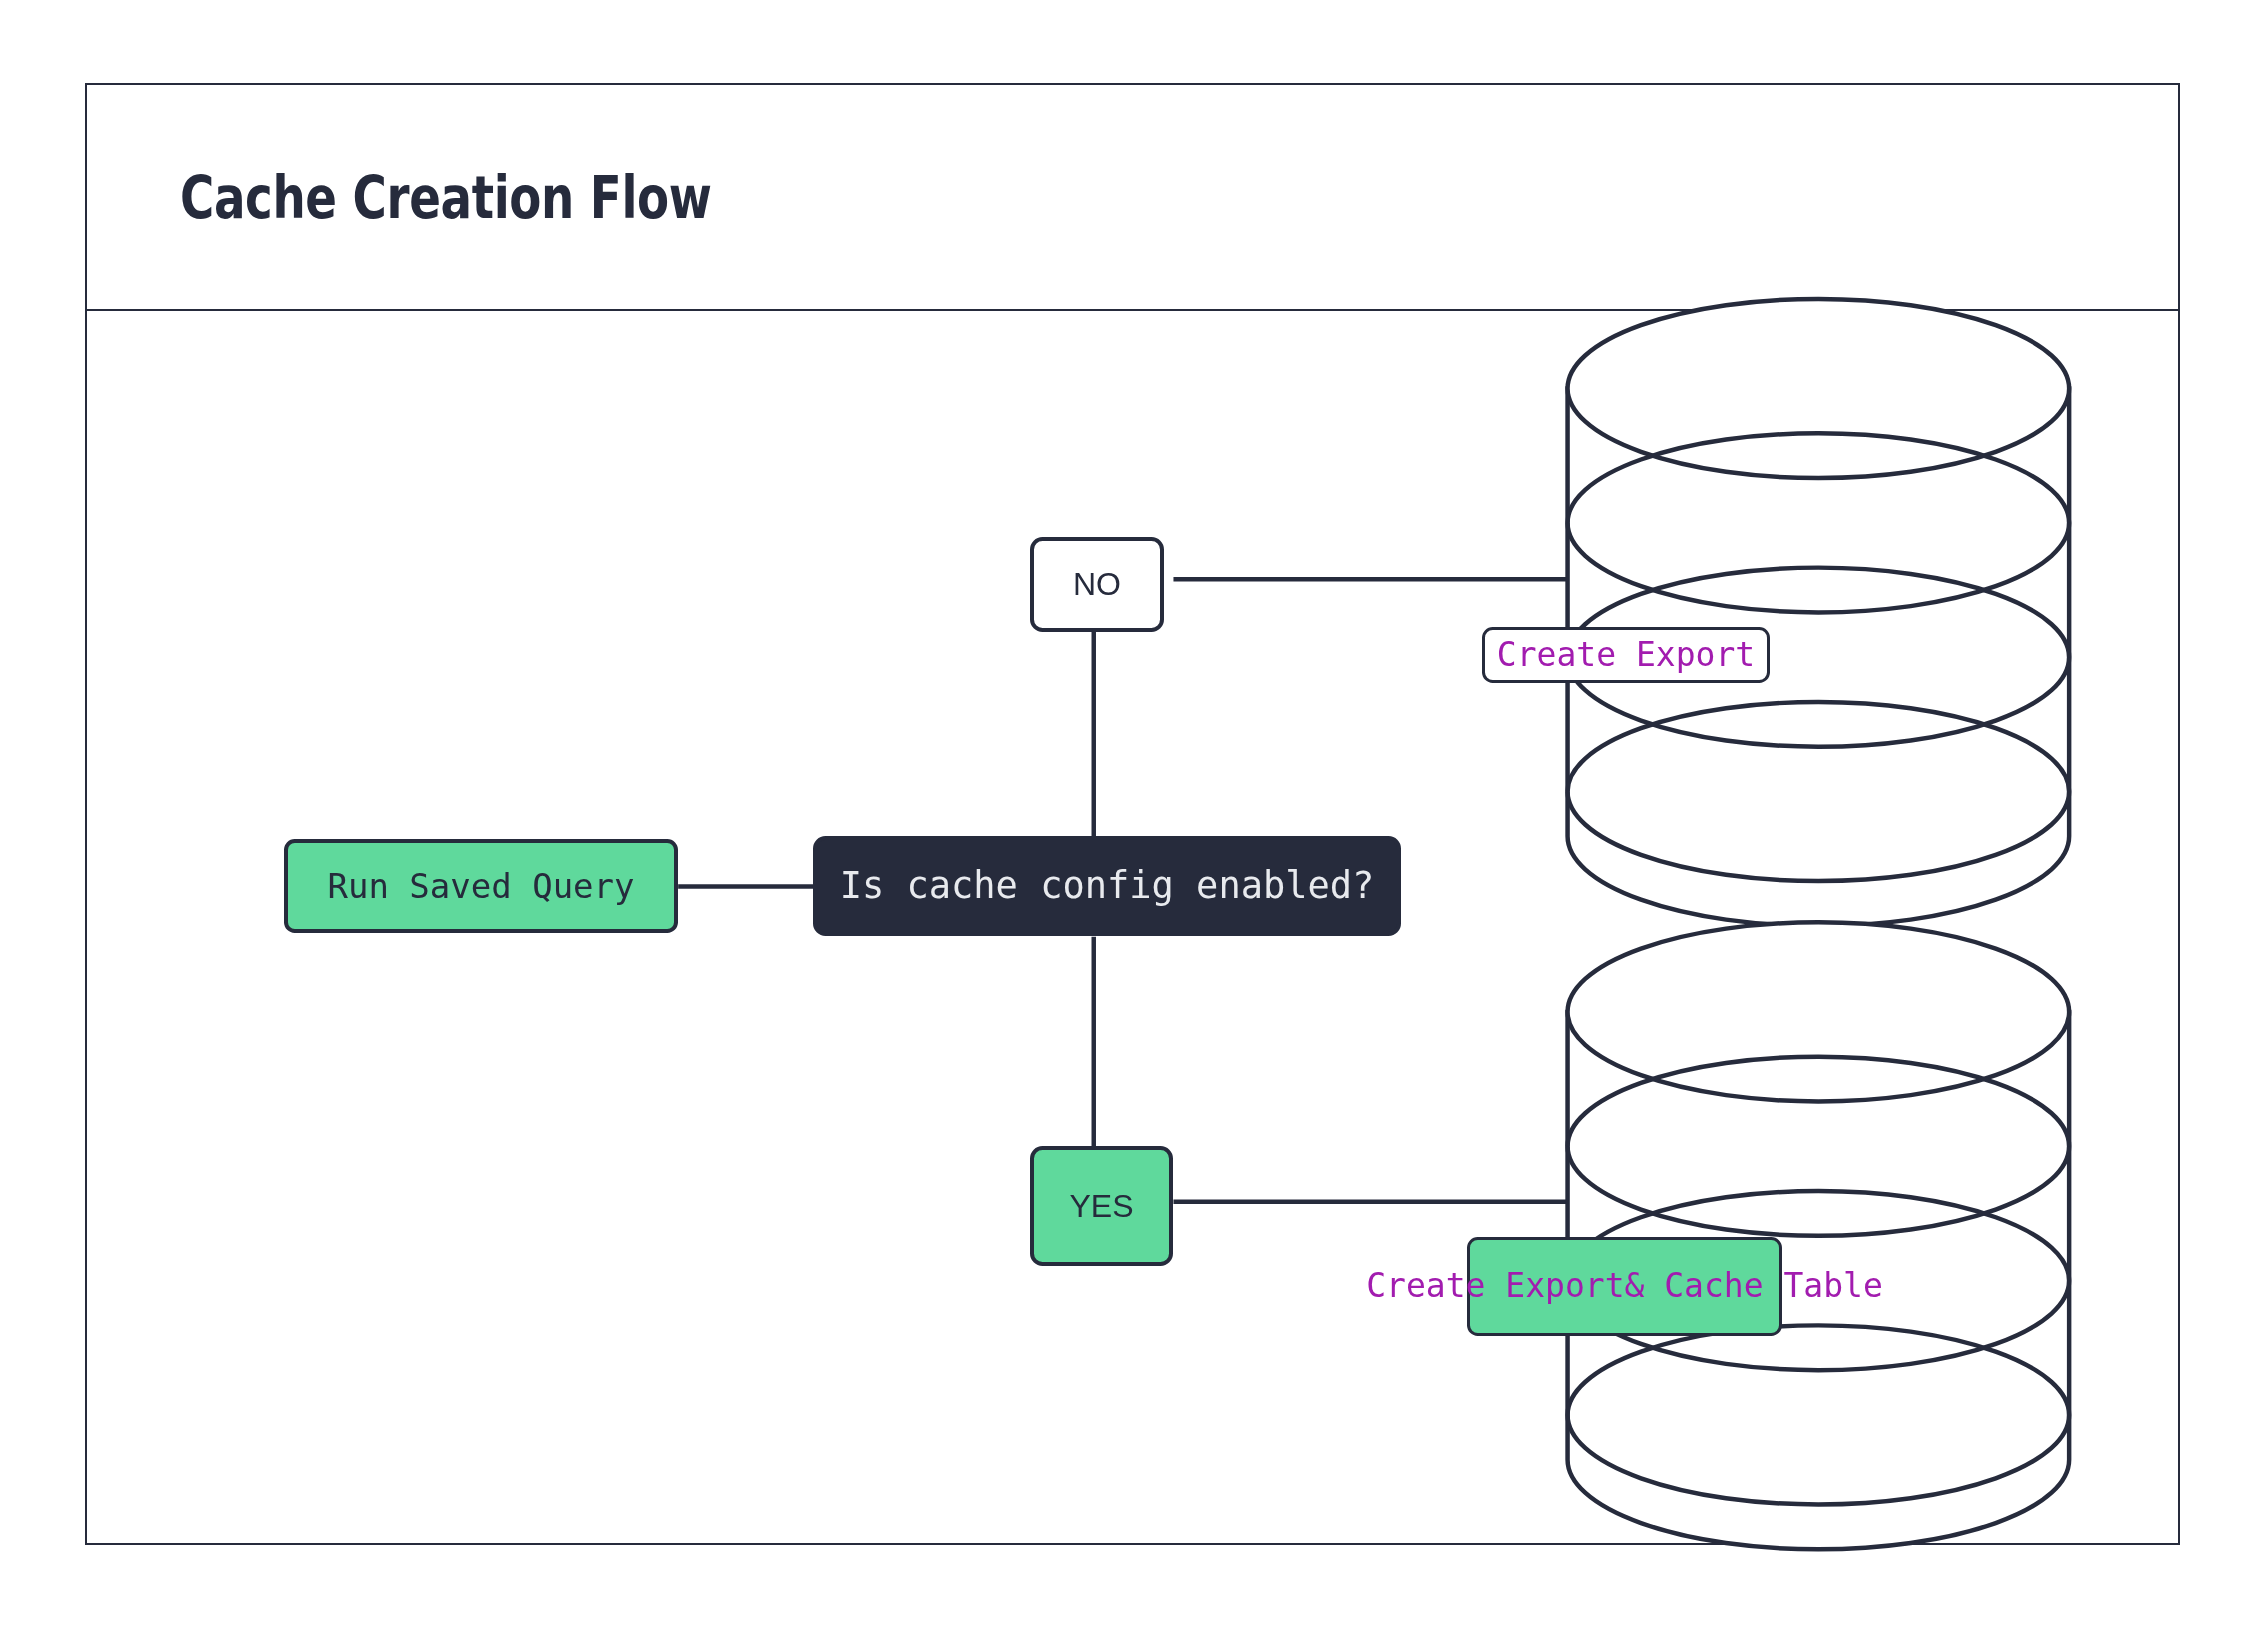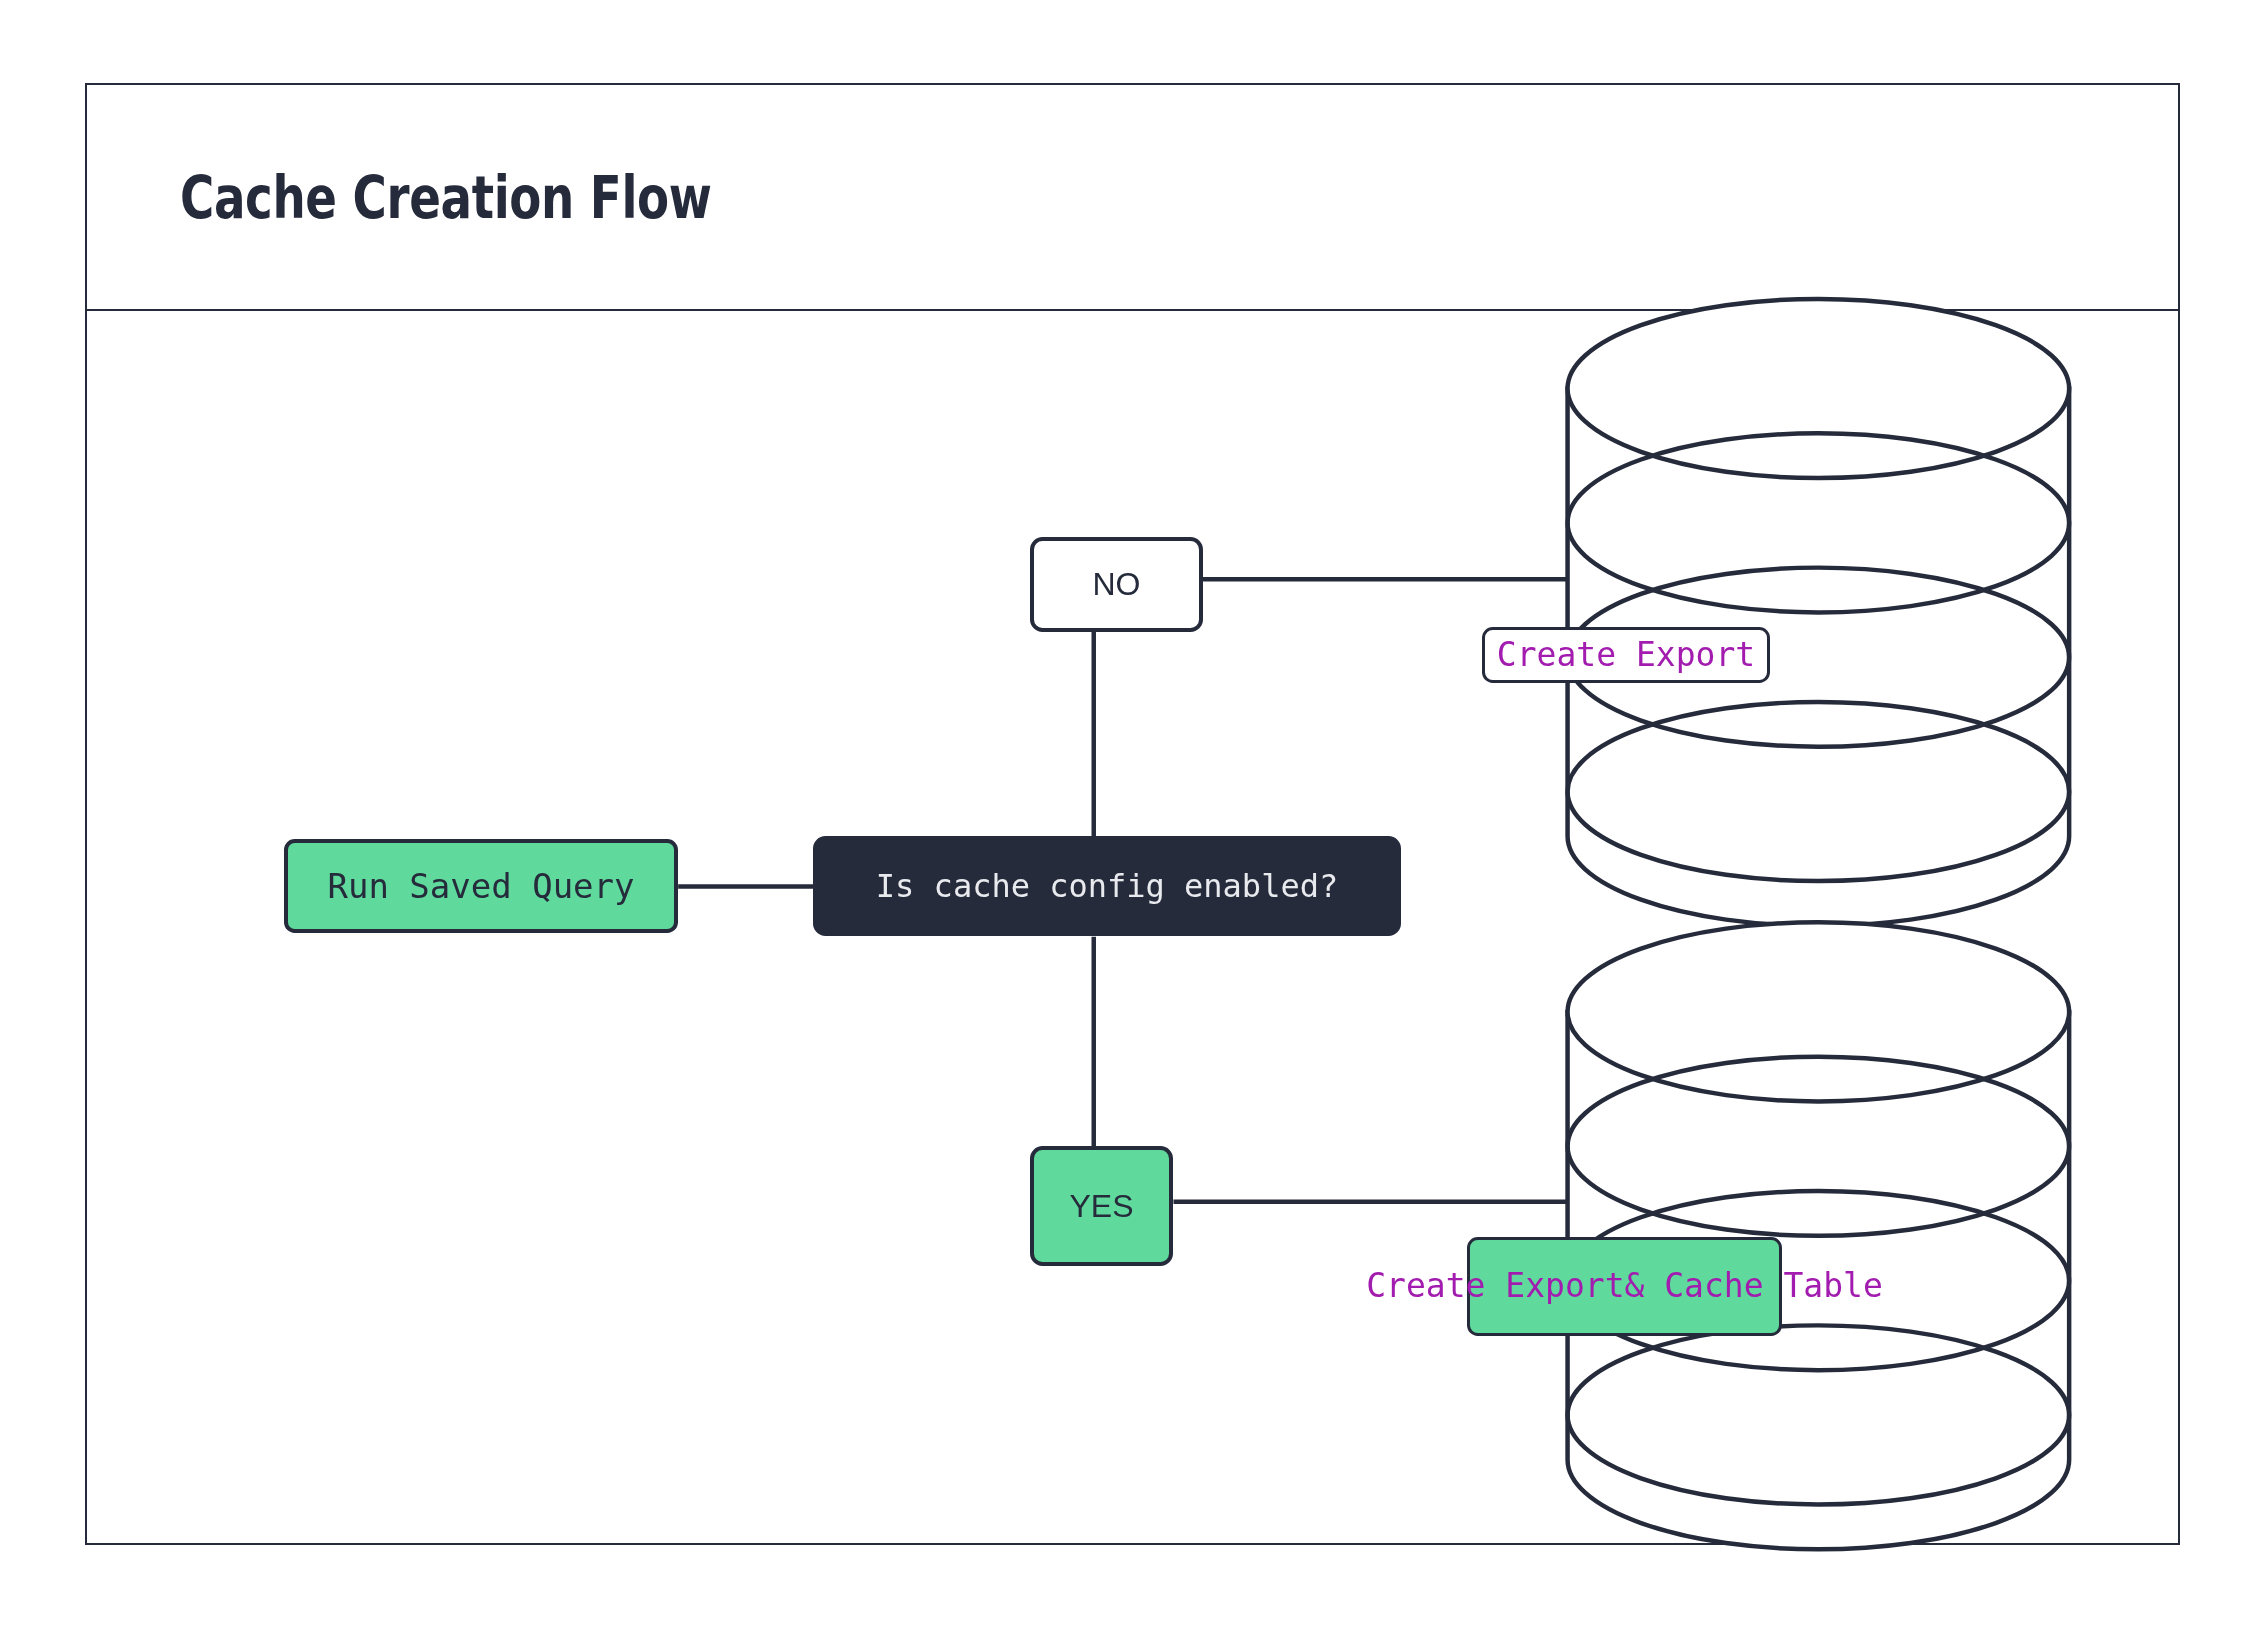--- a/index.html
+++ b/index.html
@@ -103,41 +103,41 @@
     width: 394px;
     height: 94px;
     font-size: 34px;
   }
 
   #node-decision {
     left: 726px;
     top: 573px;
     width: 588px;
     height: 100px;
-    font-size: 32px;
+    font-size: 37px;
     border-radius: 12.5px;
   }
 
   .label-node {
     position: absolute;
     box-sizing: border-box;
     display: flex;
     align-items: center;
     justify-content: center;
     font-family: "Liberation Sans", sans-serif;
     font-size: 32px;
     border: 4.5px solid #262b3c;
     border-radius: 12.5px;
     color: #262b3c;
   }
 
   #node-no {
     left: 943px;
     top: 274px;
-    width: 173px;
+    width: 134px;
     height: 95px;
     background: #ffffff;
   }
 
   #node-yes {
     left: 943px;
     top: 883px;
     width: 143px;
     height: 120px;
     background: #5fd99c;

